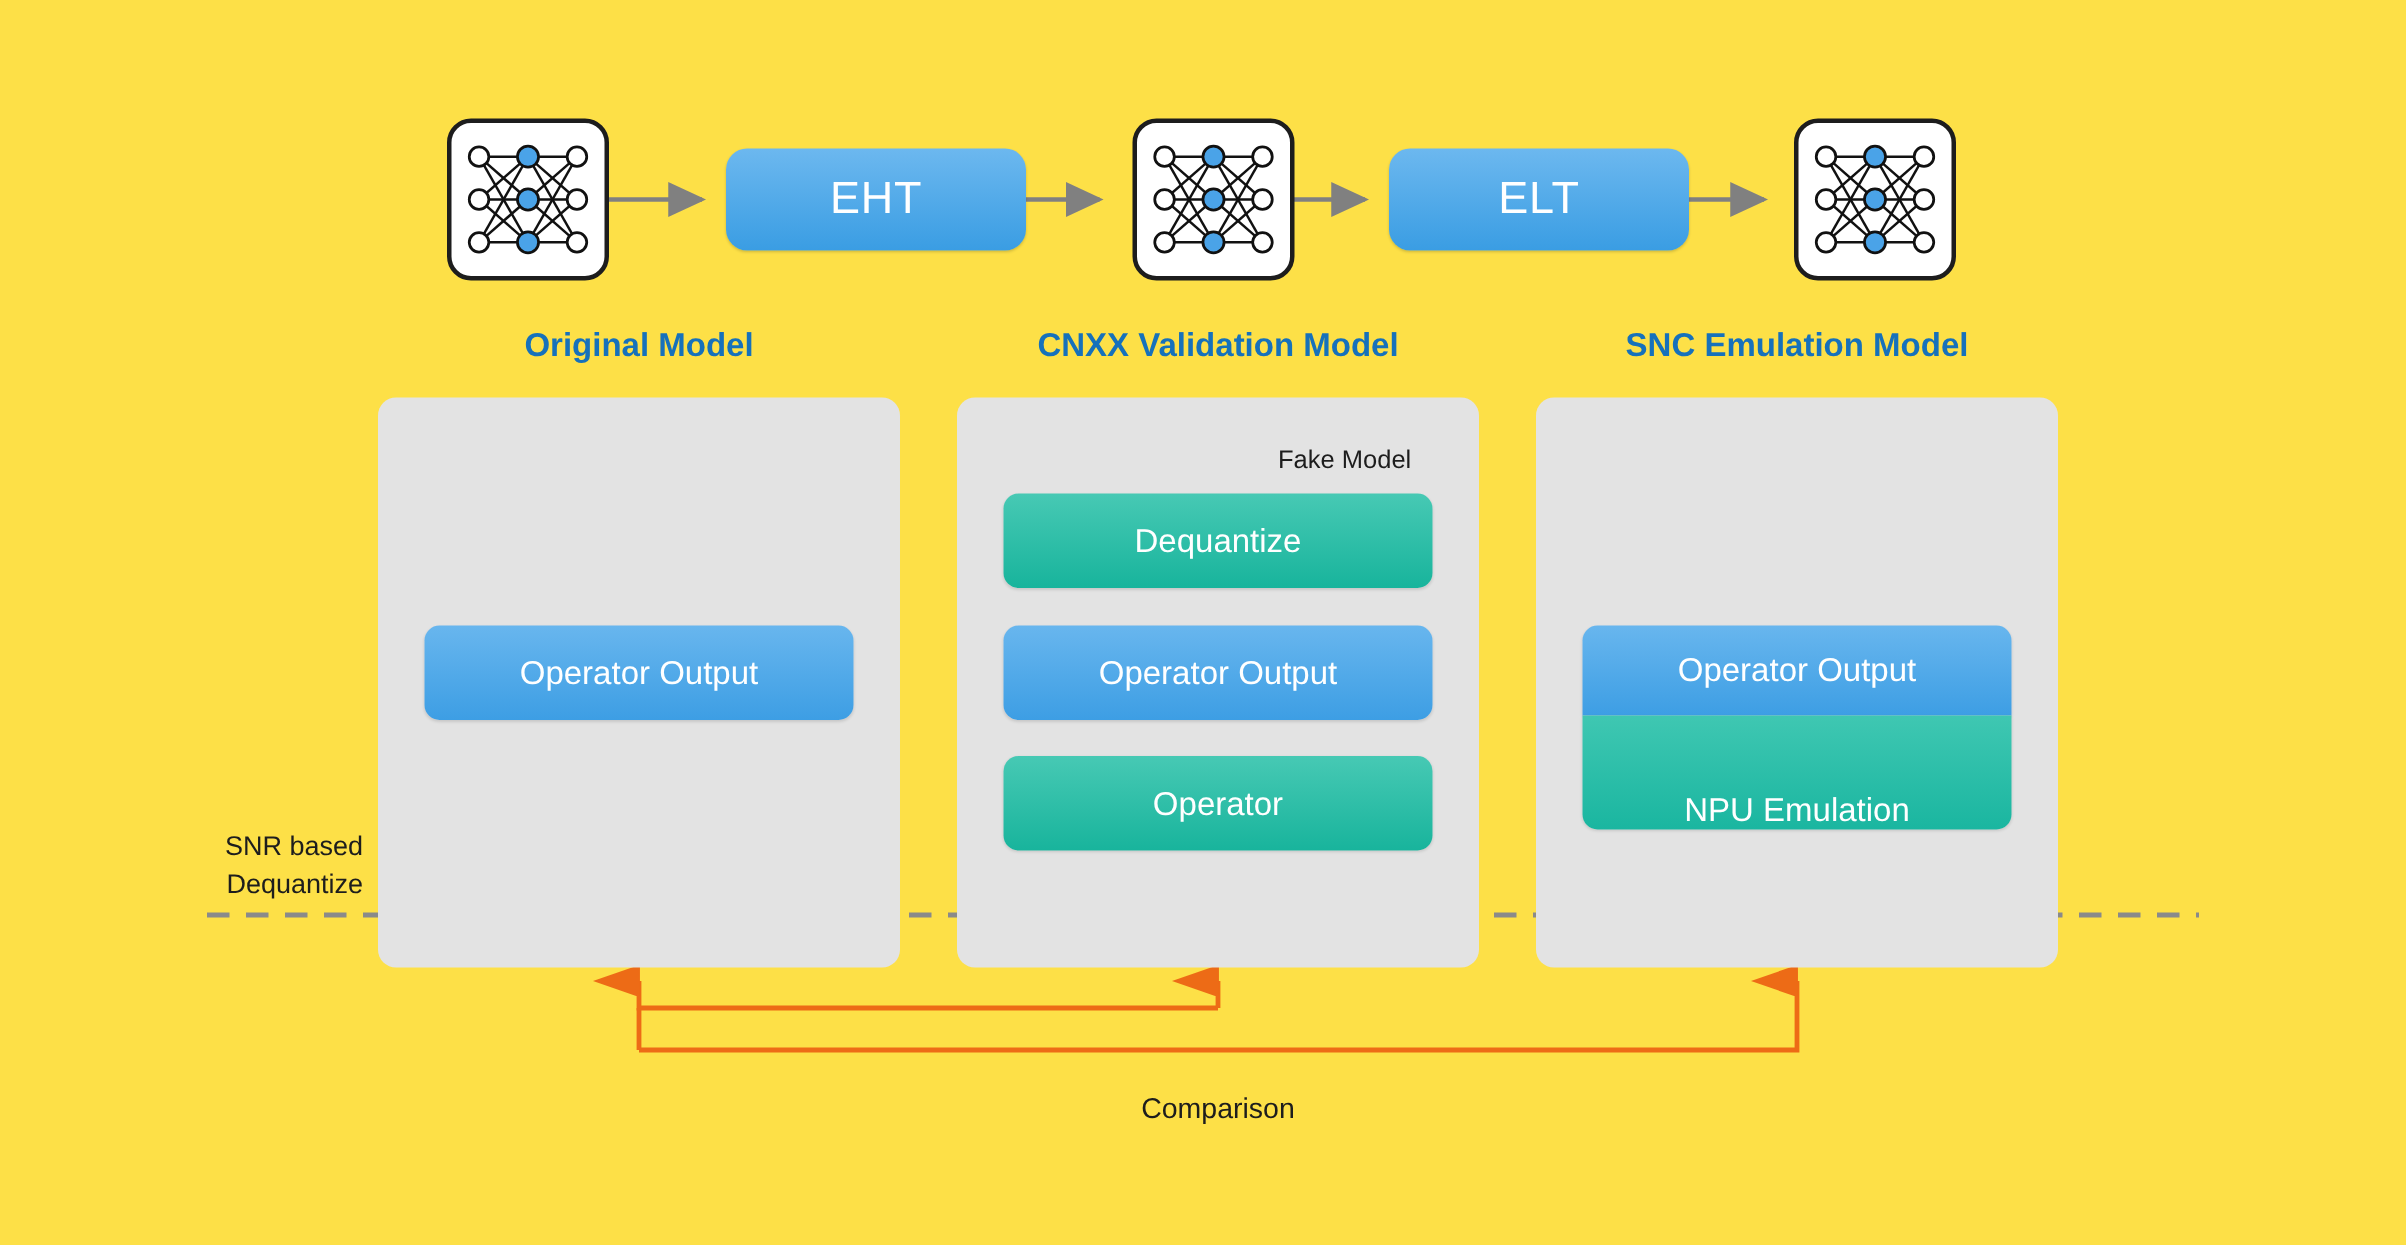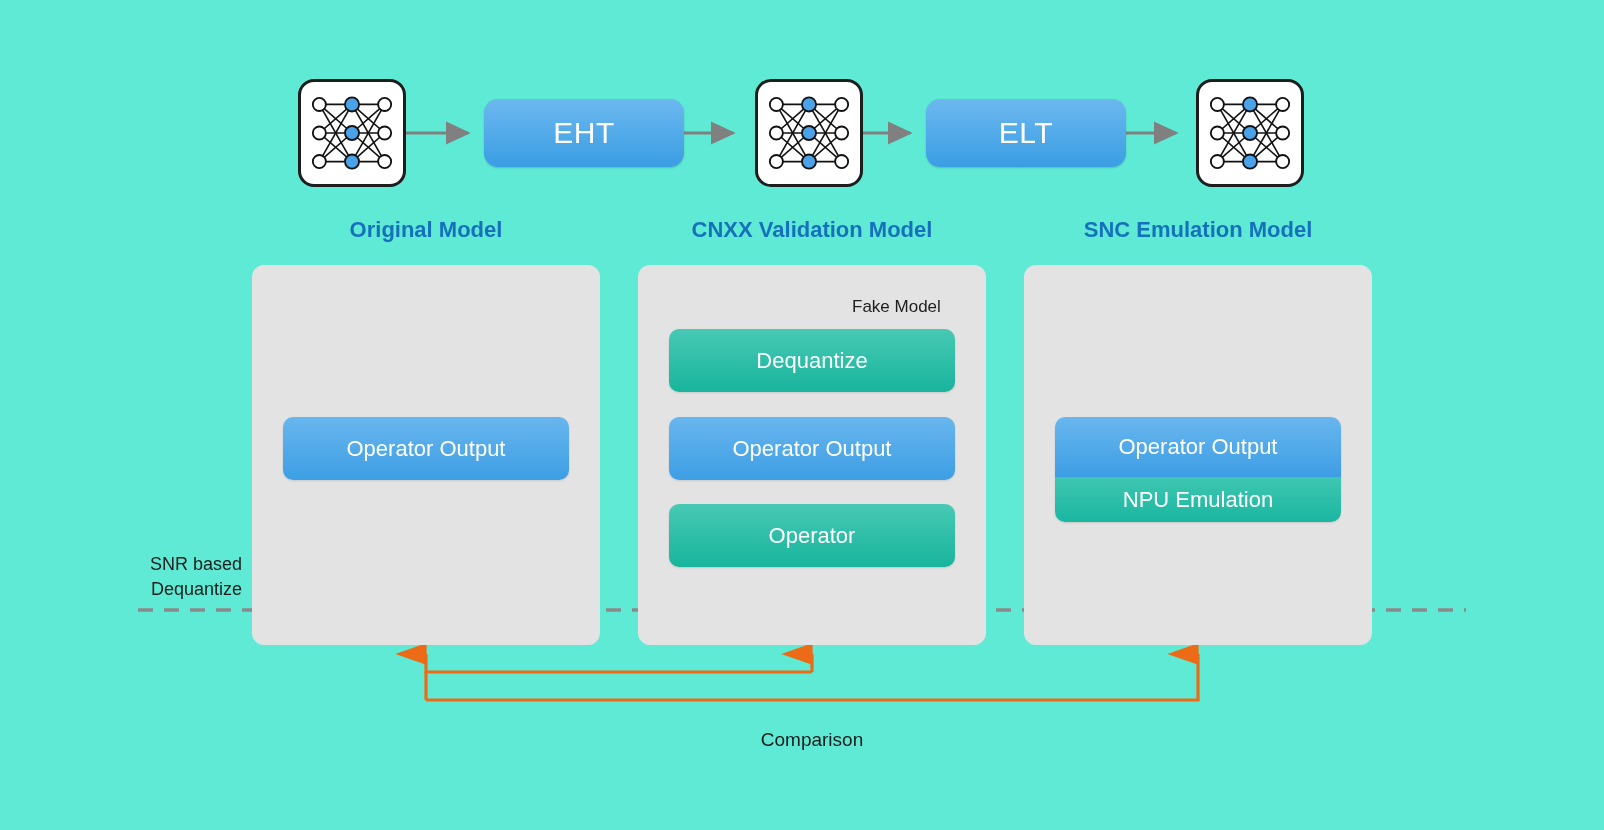--- a/index.html
+++ b/index.html
@@ -7,21 +7,21 @@
     padding: 0;
     background: #ffffff;
   }
   body {
     font-family: "Liberation Sans", sans-serif;
   }
   #stage {
     position: relative;
     width: 1604px;
     height: 830px;
-    background: #5eead4;
+    background: #fde047;
     overflow: hidden;
   }
   #bg-svg {
     position: absolute;
     left: 0;
     top: 0;
     width: 1604px;
     height: 830px;
     pointer-events: none;
   }
@@ -328,21 +328,21 @@
   <div class="block blue" style="left:669px; top:417px; width:286px; height:63px;">
     <span>Operator Output</span>
   </div>
   <div class="block teal" style="left:669px; top:504px; width:286px; height:63px;">
     <span>Operator</span>
   </div>
 
   <div class="block blue-top" style="left:1055px; top:417px; width:286px; height:60px;">
     <span>Operator Output</span>
   </div>
-  <div class="block teal-bottom" style="left:1055px; top:477px; width:286px; height:45px;">
+  <div class="block teal-bottom" style="left:1055px; top:477px; width:286px; height:76px;align-items:flex-end;">
     <span>NPU Emulation</span>
   </div>
 
   <div class="side-label" style="left:10px; top:552px; width:232px;">
     <div>SNR based</div>
     <div>Dequantize</div>
   </div>
 
   <div class="comparison-label" style="left:662px; top:729px; width:300px;">Comparison</div>
 

